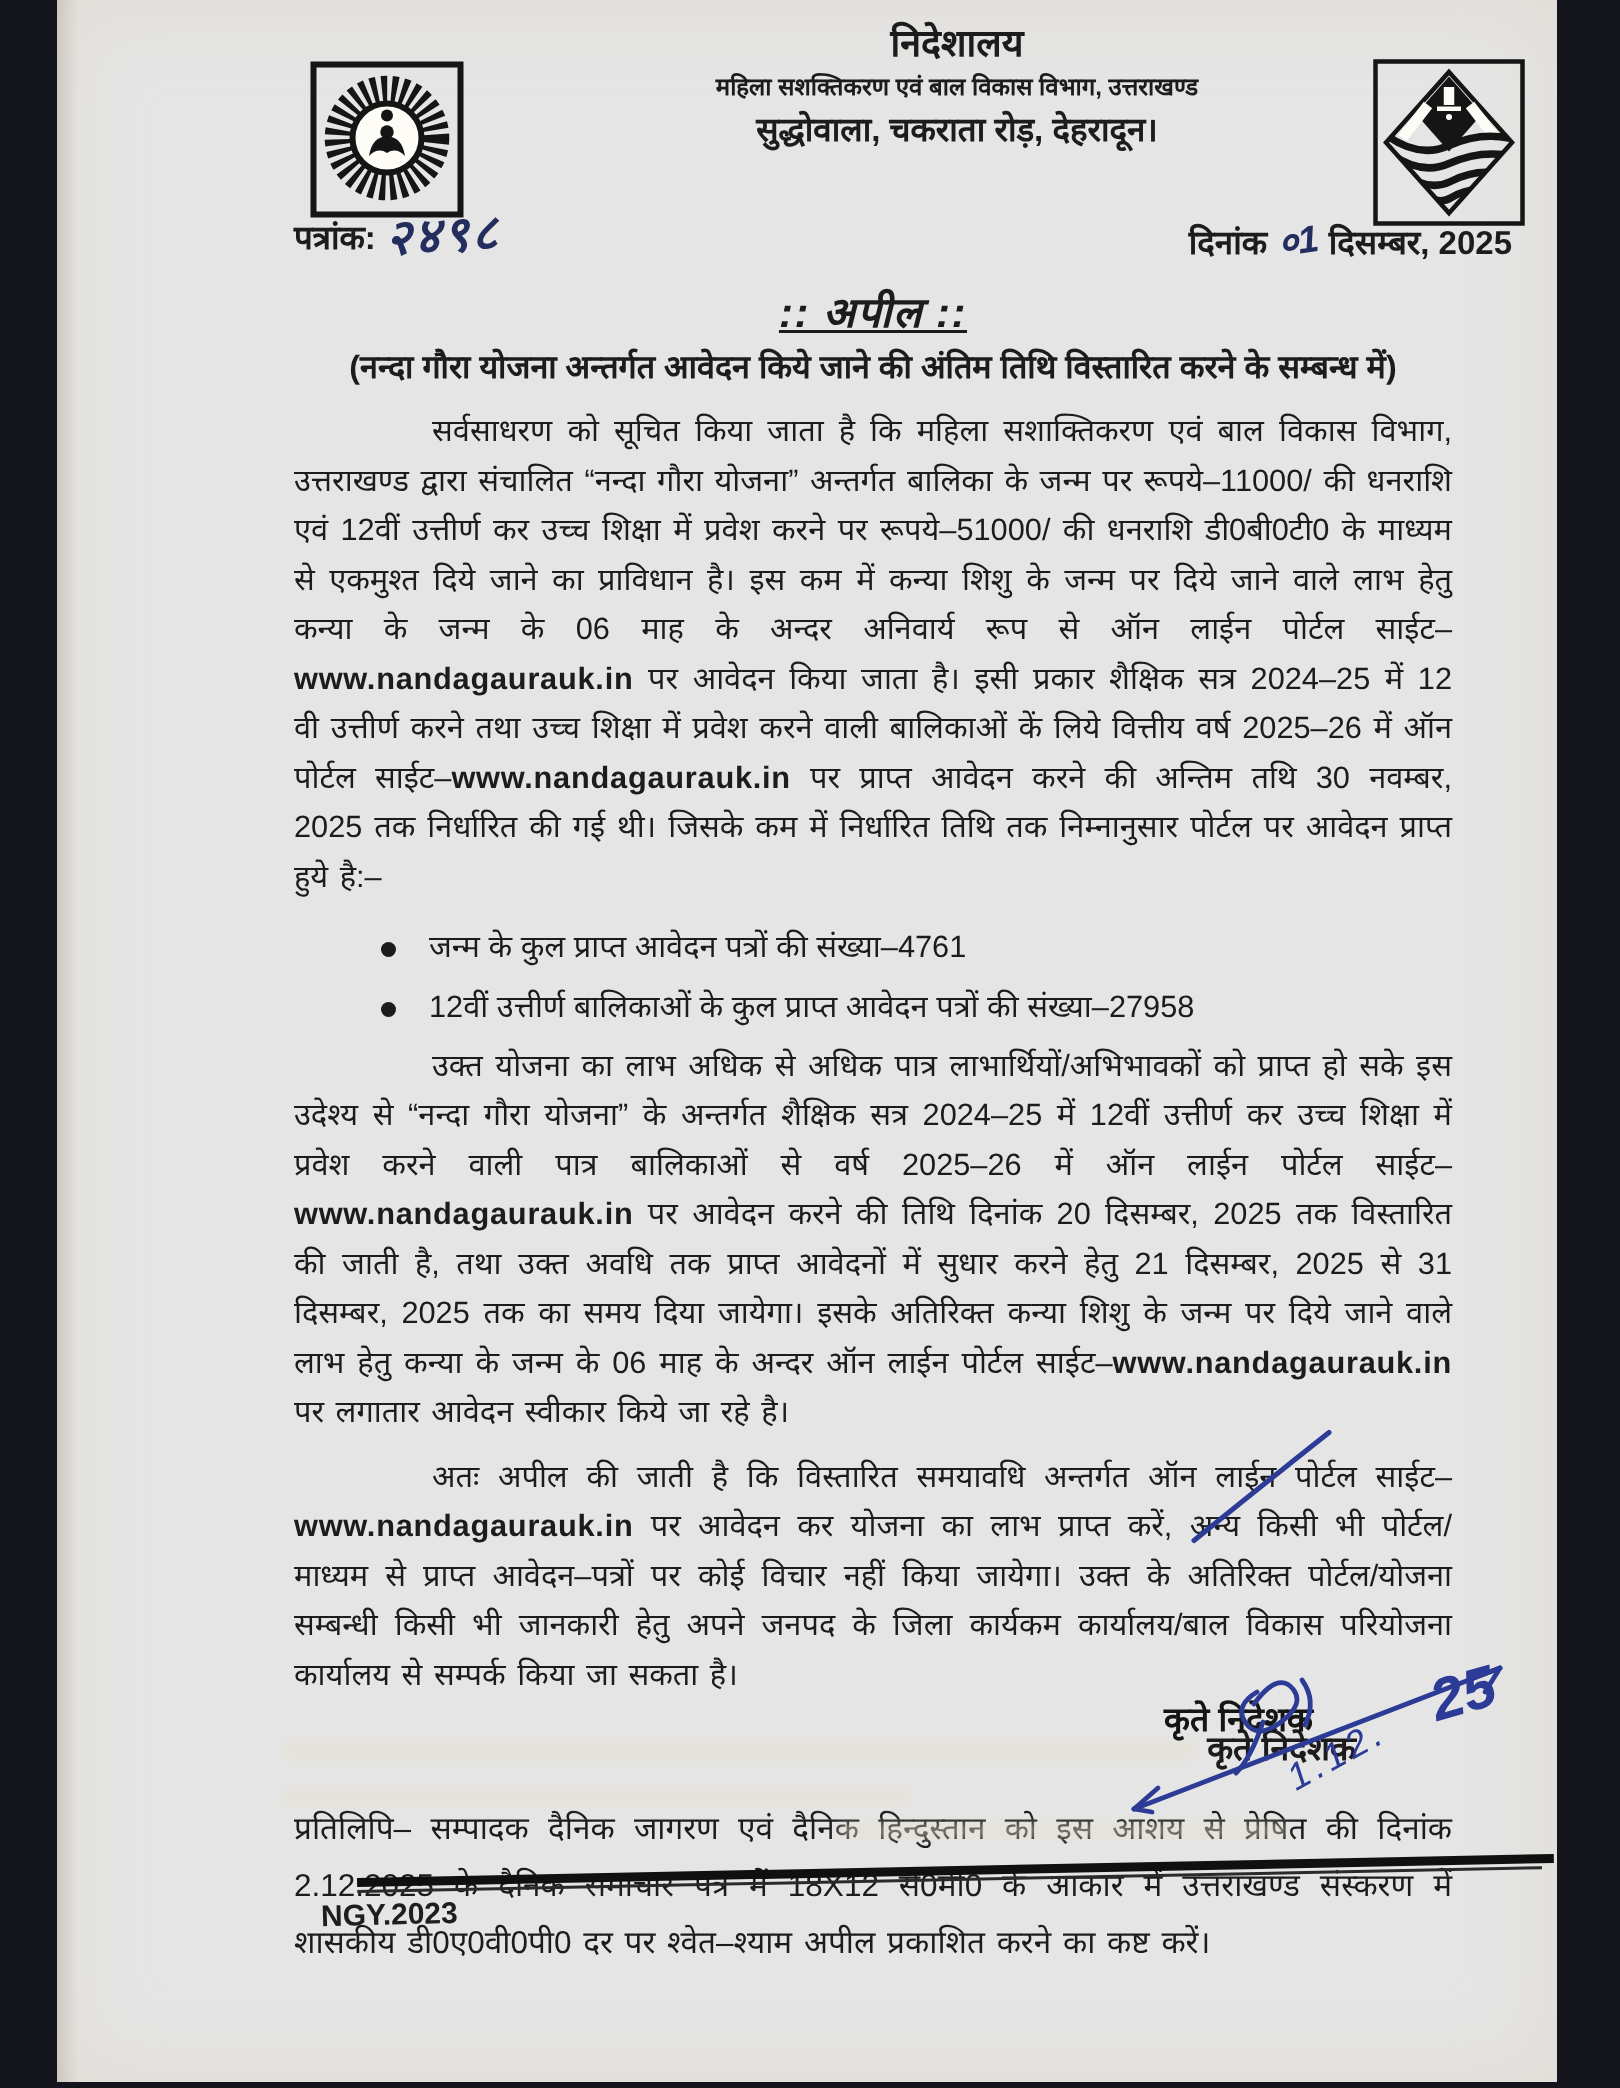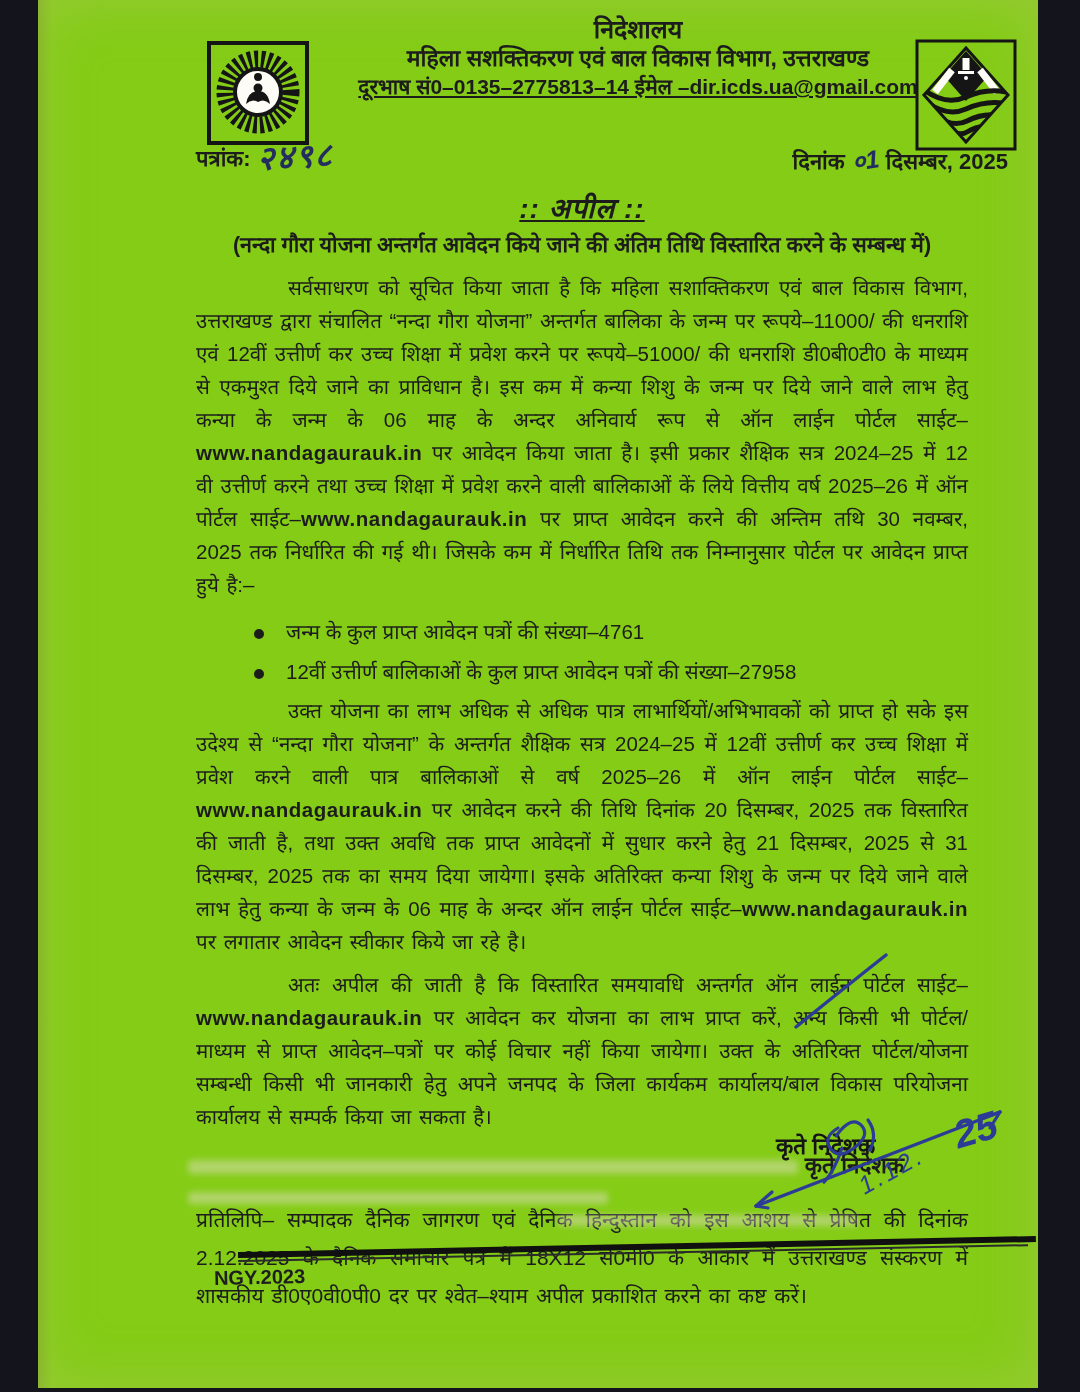--- a/index.html
+++ b/index.html
@@ -5,31 +5,31 @@
   html,body{margin:0;padding:0;}
   body{
     width:1080px;height:1392px;position:relative;
     background:#14151c;
     font-family:"Liberation Sans","DejaVu Sans",sans-serif;
     color:#1c1c1c;
     overflow:hidden;
   }
   .paper{
     position:absolute;left:38px;top:0;width:1000px;height:1388px;
-    background:#84cc16;
+    background:#e5e5e5;
     box-shadow:inset 0 0 60px rgba(210,195,165,.25);
   }
   
   .logo-left{position:absolute;left:168px;top:40px;width:104px;height:106px;}
   .logo-right{position:absolute;left:876px;top:38px;width:104px;height:114px;}
   .header-block{
     position:absolute;left:300px;top:14px;width:600px;text-align:center;
   }
   .h-directorate{font-size:25px;font-weight:bold;line-height:30px;}
-  .h-dept{font-size:23px;font-weight:bold;line-height:29px;}
+  .h-dept{font-size:16px;font-weight:bold;line-height:29px;}
   .h-addr{font-size:22px;font-weight:bold;line-height:28px;}
   .h-contact{font-size:21px;font-weight:bold;line-height:28px;text-decoration:underline;}
   
   .ref-line{
     position:absolute;left:158px;top:142px;width:812px;
     font-size:22px;font-weight:bold;display:flex;align-items:flex-start;
   }
   .hand{color:#232d5e;font-style:italic;}
   .ref-number{font-size:33px;line-height:30px;letter-spacing:2px;transform:rotate(-3deg);display:inline-block;margin:0 1px 0 6px;}
   .ref-date-wrap{margin-left:auto;white-space:nowrap;}
@@ -107,21 +107,21 @@
         <path d="M14 65 q20 14 38 6 t36 -6"></path>
         <path d="M22 78 q17 12 31 5 t27 -6"></path>
         <path d="M32 90 q13 9 21 4 t19 -6"></path>
       </g>
     </svg>
   </div>
 
   <div class="header-block">
     <div class="h-directorate">निदेशालय</div>
     <div class="h-dept">महिला सशक्तिकरण एवं बाल विकास विभाग, उत्तराखण्ड</div>
-    <div class="h-contact">दूरभाष सं0–0135–2775813–14 ईमेल –dir.icds.ua@gmail.com</div>
+    <div class="h-addr">सुद्धोवाला, चकराता रोड़, देहरादून।</div>
   </div>
 
   <div class="ref-line">
     <span>पत्रांक:</span>
     <span class="hand ref-number">२४९८</span>
     <span class="ref-date-wrap">
       <span>दिनांक</span>
       <span class="hand date-number">०1</span>
       <span>दिसम्बर, 2025</span>
     </span>

